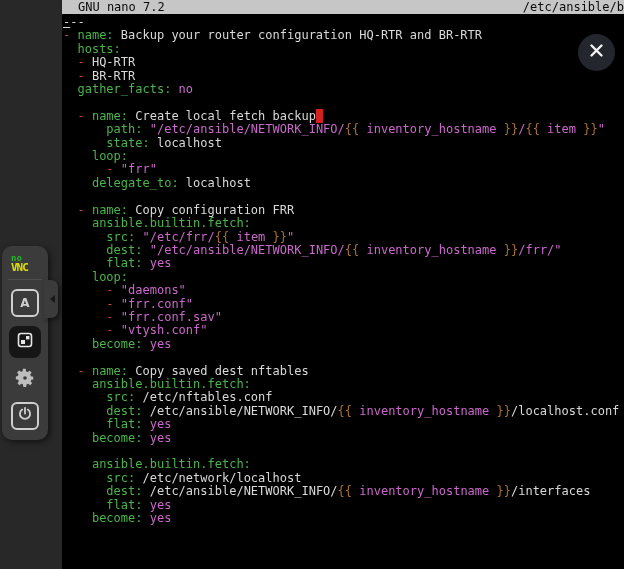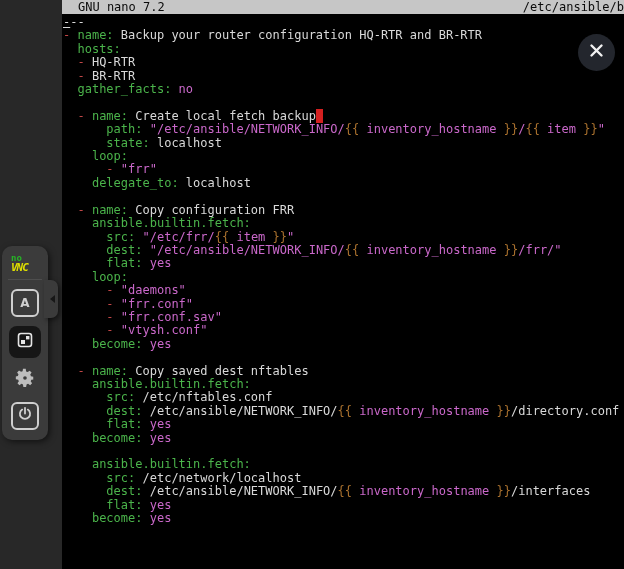--- a/index.html
+++ b/index.html
@@ -14,21 +14,21 @@
   }
   .vnc-panel{
     position:absolute;left:2px;top:246px;width:46px;
     background:#3b3b3b;border-radius:10px;
     box-shadow:2px 2px 6px rgba(0,0,0,.55);
     padding:6px 0 10px 0;
     display:flex;flex-direction:column;align-items:center;
   }
   .vnc-logo{align-self:flex-start;padding-left:9px;line-height:9px;margin-top:2px;}
   .vnc-logo .l1{color:#26b326;font-weight:bold;font-size:9px;letter-spacing:0;display:block;}
-  .vnc-logo .l2{color:#dede00;font-weight:bold;font-size:11px;letter-spacing:-1px;display:block;font-style:italic;}
+  .vnc-logo .l2{color:#dede00;font-weight:bold;font-size:11px;letter-spacing:-1px;display:block;}
   .vnc-sep{width:34px;height:1px;background:#4e4e4e;margin:7px 0 9px 0;}
   .vnc-btn{display:flex;align-items:center;justify-content:center;cursor:pointer;}
   .btn-keys{
     width:24px;height:24px;border:2px solid #cfcfcf;border-radius:6px;
     color:#cfcfcf;font-size:12px;font-weight:bold;margin-bottom:9px;
     font-family:"DejaVu Sans",sans-serif;
   }
   .btn-full{
     width:32px;height:32px;background:#161616;border-radius:8px;margin-bottom:9px;
   }
@@ -150,21 +150,21 @@
       <div class="line"><span class="c-plain">    </span><span class="c-key">loop:</span></div>
       <div class="line"><span class="c-plain">      </span><span class="c-dash">- </span><span class="c-str">"daemons"</span></div>
       <div class="line"><span class="c-plain">      </span><span class="c-dash">- </span><span class="c-str">"frr.conf"</span></div>
       <div class="line"><span class="c-plain">      </span><span class="c-dash">- </span><span class="c-str">"frr.conf.sav"</span></div>
       <div class="line"><span class="c-plain">      </span><span class="c-dash">- </span><span class="c-str">"vtysh.conf"</span></div>
       <div class="line"><span class="c-plain">    </span><span class="c-key">become:</span><span class="c-plain"> </span><span class="c-str">yes</span></div>
       <div class="line"> </div>
       <div class="line"><span class="c-plain">  </span><span class="c-dash">- </span><span class="c-key">name:</span><span class="c-plain"> Copy saved dest nftables</span></div>
       <div class="line"><span class="c-plain">    </span><span class="c-key">ansible.builtin.fetch:</span></div>
       <div class="line"><span class="c-plain">      </span><span class="c-key">src:</span><span class="c-plain"> /etc/nftables.conf</span></div>
-      <div class="line"><span class="c-plain">      </span><span class="c-key">dest:</span><span class="c-plain"> /etc/ansible/NETWORK_INFO/</span><span class="c-br">{{</span><span class="c-str"> inventory_hostname </span><span class="c-br">}}</span><span class="c-plain">/directory.conf</span></div>
+      <div class="line"><span class="c-plain">      </span><span class="c-key">dest:</span><span class="c-plain"> /etc/ansible/NETWORK_INFO/</span><span class="c-br">{{</span><span class="c-str"> inventory_hostname </span><span class="c-br">}}</span><span class="c-plain">/localhost.conf</span></div>
       <div class="line"><span class="c-plain">      </span><span class="c-key">flat:</span><span class="c-plain"> </span><span class="c-str">yes</span></div>
       <div class="line"><span class="c-plain">    </span><span class="c-key">become:</span><span class="c-plain"> </span><span class="c-str">yes</span></div>
       <div class="line"> </div>
       <div class="line"><span class="c-plain">    </span><span class="c-key">ansible.builtin.fetch:</span></div>
       <div class="line"><span class="c-plain">      </span><span class="c-key">src:</span><span class="c-plain"> /etc/network/localhost</span></div>
       <div class="line"><span class="c-plain">      </span><span class="c-key">dest:</span><span class="c-plain"> /etc/ansible/NETWORK_INFO/</span><span class="c-br">{{</span><span class="c-str"> inventory_hostname </span><span class="c-br">}}</span><span class="c-plain">/interfaces</span></div>
       <div class="line"><span class="c-plain">      </span><span class="c-key">flat:</span><span class="c-plain"> </span><span class="c-str">yes</span></div>
       <div class="line"><span class="c-plain">    </span><span class="c-key">become:</span><span class="c-plain"> </span><span class="c-str">yes</span></div>
     </div>
 </div>

